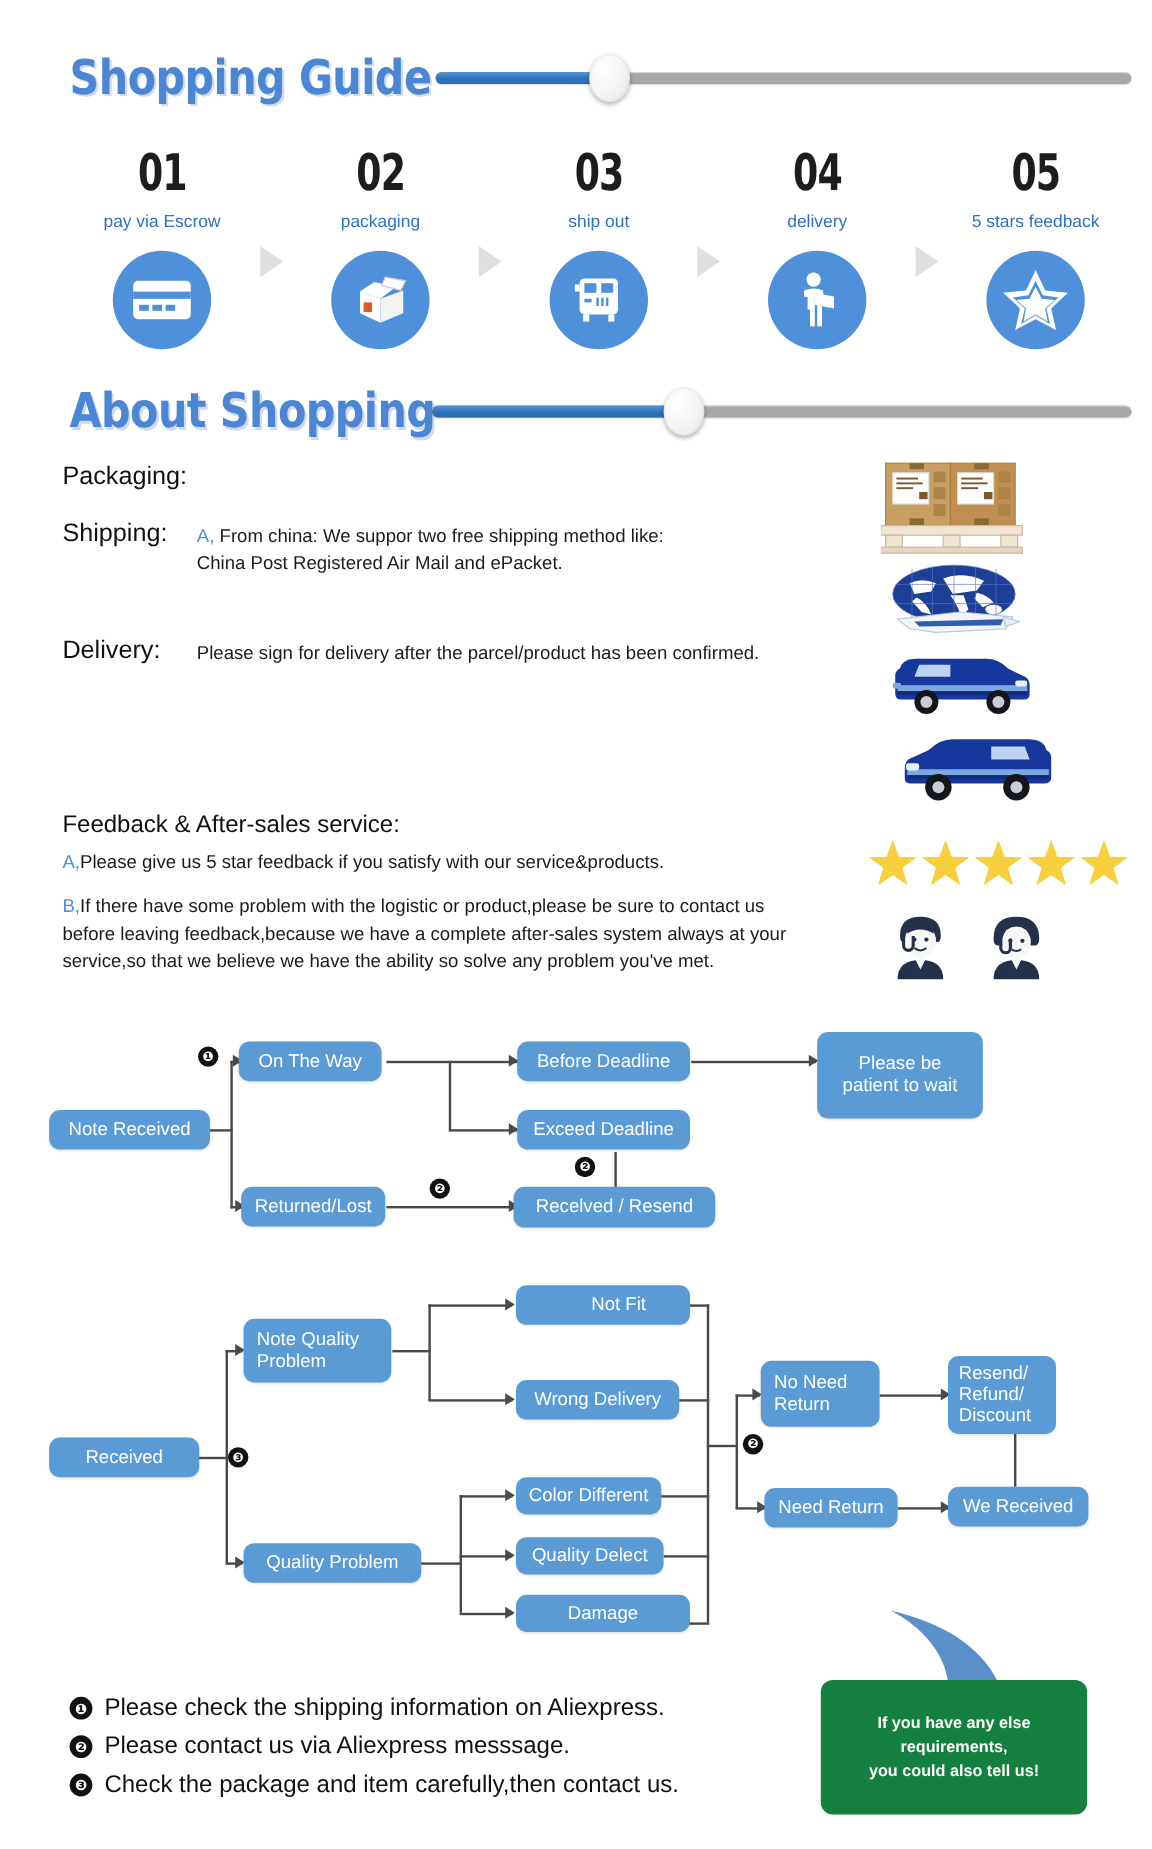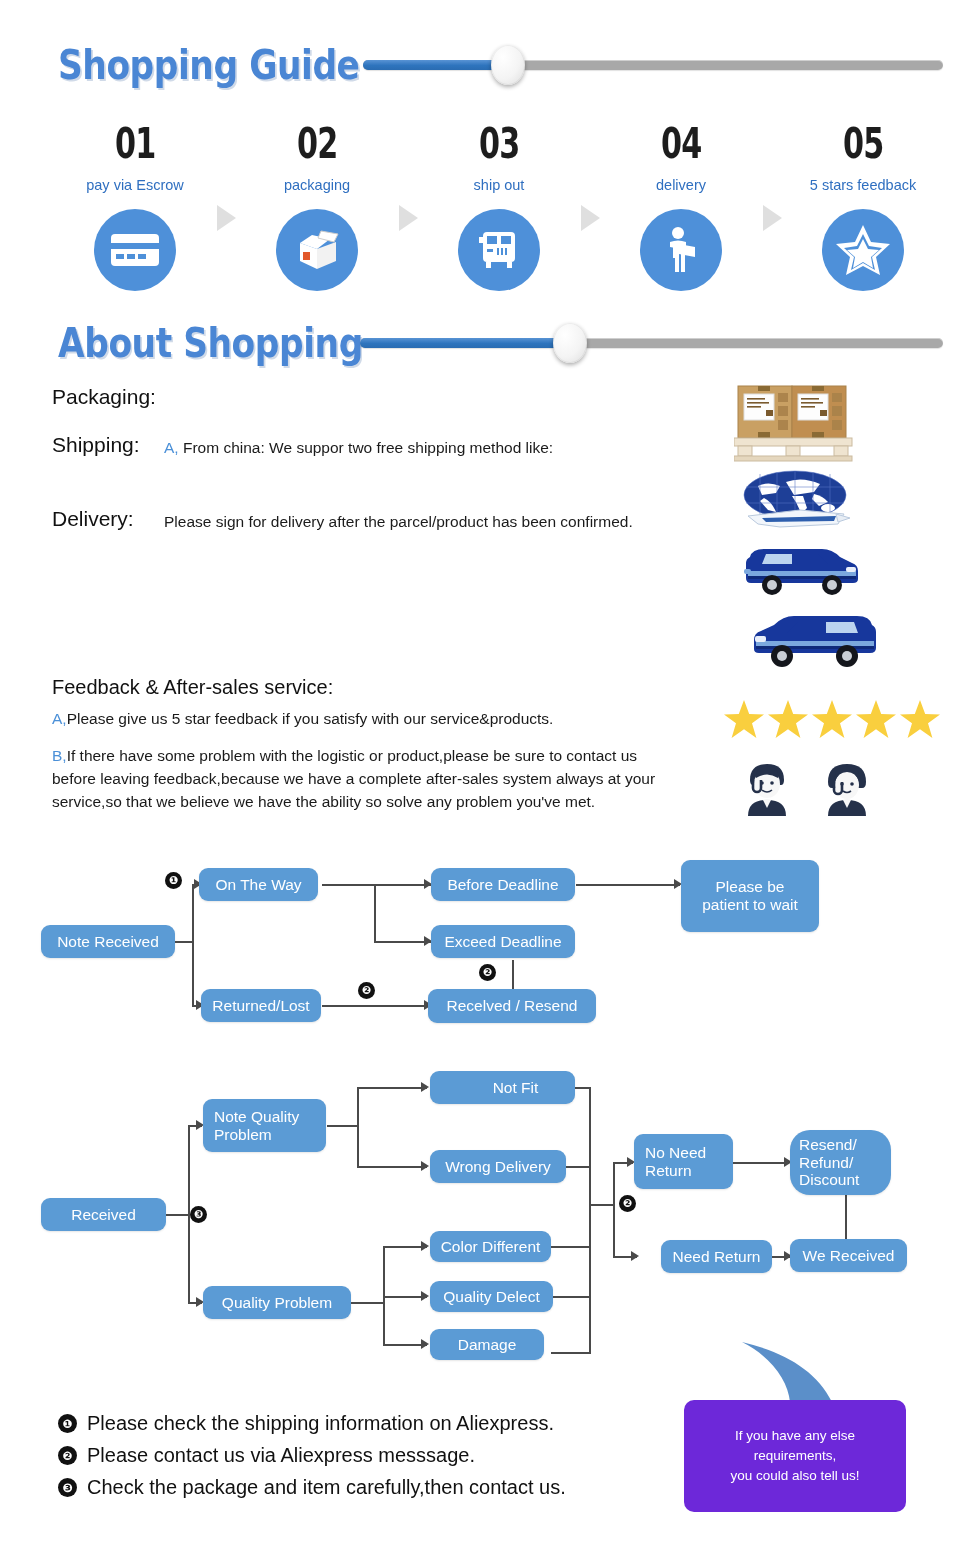--- a/index.html
+++ b/index.html
@@ -100,21 +100,21 @@
 
   
   .notes { position: absolute; left: 58px; top: 1412px; }
   .note-line { display: flex; align-items: center; font-size: 20px; color: #111; margin-bottom: 9px; }
   .note-b { width: 19px; height: 19px; border-radius: 50%; background: #111; color: #fff;
             font-size: 12px; font-weight: bold; display: flex; align-items: center; justify-content: center;
             margin-right: 10px; flex: none; font-family: "DejaVu Sans", sans-serif; }
 
   
   .bubble { position: absolute; left: 684px; top: 1400px; width: 222px; height: 112px;
-    background: #6d28d9; border-radius: 10px; color: #fff; font-weight: normal;
+    background: #15803d; border-radius: 10px; color: #fff; font-weight: bold;
     font-size: 13.5px; line-height: 1.5; text-align: center;
     display: flex; align-items: center; justify-content: center; }
   .bubble-tail { position: absolute; left: 740px; top: 1340px; width: 115px; height: 68px; }
 </style>
 </head>
 <body>
 
 <div class="page">
 
   <div class="sec-head" style="left:58px; top:42px; width:885px;">
@@ -229,20 +229,21 @@
       <div class="row-key">Packaging:</div>
     </div>
 
     <div class="row" style="margin-top:24px;">
       <div class="row-key">Shipping:</div>
       <div class="row-val">
         <div>
           <span class="lab">A,</span>
           <span>From china: We suppor two free shipping method like:</span>
         </div>
+        <div>China Post Registered Air Mail and ePacket.</div>
       </div>
     </div>
 
 
     <div class="row" style="margin-top:48px;">
       <div class="row-key">Delivery:</div>
       <div class="row-val">Please sign for delivery after the parcel/product has been confirmed.</div>
     </div>
 
   </div>
@@ -473,25 +474,25 @@
     <div class="bullet" style="left:619px; top:1195px;">❷</div>
 
     <div class="node" style="left:41px; top:1198px; width:125px; height:33px;">Received</div>
     <div class="node" style="left:203px; top:1099px; width:123px; height:53px; justify-content:flex-start; text-align:left; padding-left:11px;">Note Quality Problem</div>
     <div class="node" style="left:203px; top:1286px; width:148px; height:33px;">Quality Problem</div>
 
     <div class="node" style="left:430px; top:1071px; width:145px; height:33px;padding-left:34px;">Not Fit</div>
     <div class="node" style="left:430px; top:1150px; width:136px; height:33px;">Wrong Delivery</div>
     <div class="node" style="left:430px; top:1231px; width:121px; height:31px;">Color Different</div>
     <div class="node" style="left:430px; top:1281px; width:123px; height:31px;">Quality Delect</div>
-    <div class="node" style="left:430px; top:1329px; width:114px; height:31px;">Damage</div>
+    <div class="node" style="left:430px; top:1329px; width:145px; height:31px;">Damage</div>
 
     <div class="node" style="left:634px; top:1134px; width:99px; height:55px; justify-content:flex-start; text-align:left; padding-left:11px;">No Need Return</div>
-    <div class="node" style="left:637px; top:1240px; width:111px; height:33px;margin-left:24px;">Need Return</div>
-    <div class="node" style="left:790px; top:1130px; width:101px; height:65px; justify-content:flex-start; text-align:left; padding-left:9px;border-radius:20px;">Resend/ Refund/ Discount</div>
+    <div class="node" style="left:637px; top:1240px; width:111px; height:33px;">Need Return</div>
+    <div class="node" style="left:790px; top:1130px; width:90px; height:65px; justify-content:flex-start; text-align:left; padding-left:9px;">Resend/ Refund/ Discount</div>
     <div class="node" style="left:790px; top:1239px; width:117px; height:33px;">We Received</div>
 
   </div>
 
   <div class="notes">
     <div class="note-line">
       <span class="note-b">❶</span>
       <span>Please check the shipping information on Aliexpress.</span>
     </div>
     <div class="note-line">

